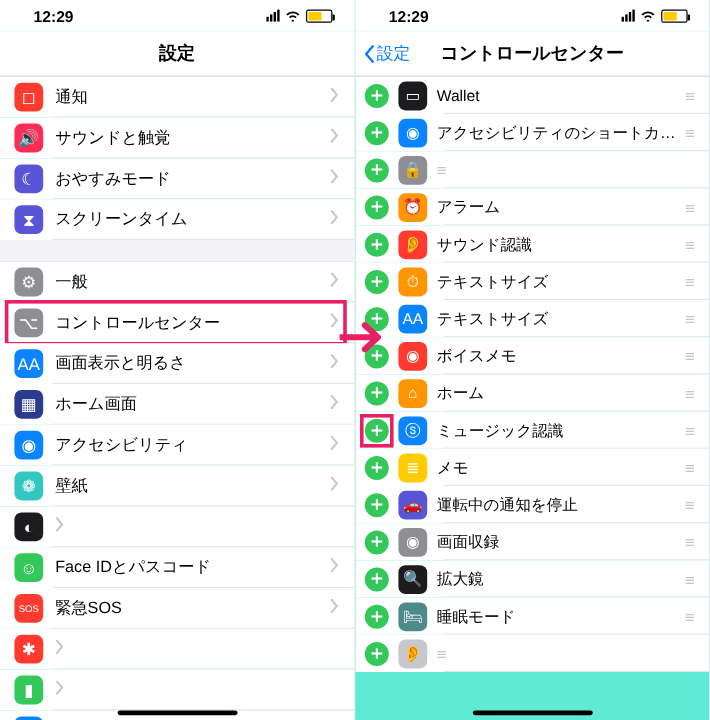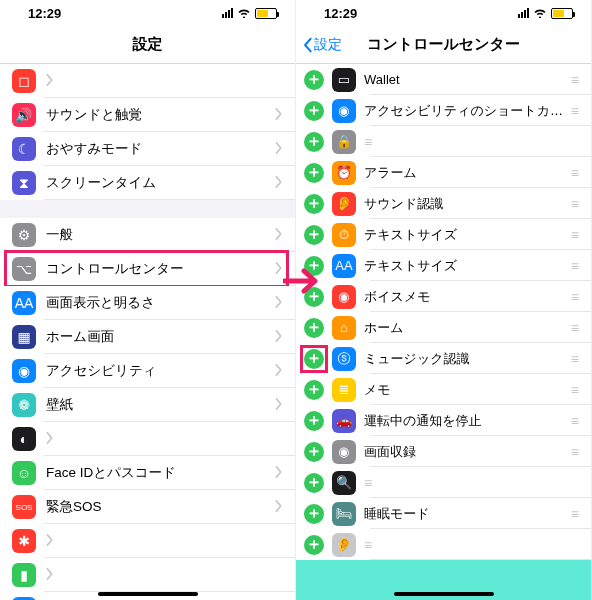--- a/index.html
+++ b/index.html
@@ -167,20 +167,21 @@
           <span class="fill"></span>
         </span>
     </span>
   </div>
   <div class="nav">
     <span class="nav-title">設定</span>
   </div>
   <div class="list" id="left-list">
       <div class="row">
         <div class="app-ico" style="background: rgb(255, 59, 48); font-size: 14px;">◻︎</div>
+        <span class="label">通知</span>
         <span class="chev"><svg width="8" height="12" viewBox="0 0 8 14">
             <path d="M1 1l5 6-5 6" stroke="#c7c7cc" stroke-width="2" fill="none" stroke-linecap="round"></path>
           </svg></span>
         <div class="sep"></div>
       </div>
       <div class="row">
         <div class="app-ico" style="background: rgb(255, 45, 85); font-size: 14px;">🔊</div>
         <span class="label">サウンドと触覚</span>
         <span class="chev"><svg width="8" height="12" viewBox="0 0 8 14">
             <path d="M1 1l5 6-5 6" stroke="#c7c7cc" stroke-width="2" fill="none" stroke-linecap="round"></path>
@@ -442,20 +443,21 @@
         <div class="cc-ico" style="background: rgb(142, 142, 147);">◉</div>
         <span class="cc-label">画面収録</span>
         <span class="grip">≡</span>
         <div class="sep"></div>
       </div>
       <div class="cc-row">
         <div style="position: relative; display: flex; align-items: center;">
           <div class="plus-btn">＋</div>
         </div>
         <div class="cc-ico" style="background: rgb(28, 28, 30);">🔍</div>
+        <span class="cc-label">拡大鏡</span>
         <span class="grip">≡</span>
         <div class="sep"></div>
       </div>
       <div class="cc-row">
         <div style="position: relative; display: flex; align-items: center;">
           <div class="plus-btn">＋</div>
         </div>
         <div class="cc-ico" style="background: rgb(79, 138, 139);">🛏</div>
         <span class="cc-label">睡眠モード</span>
         <span class="grip">≡</span>

